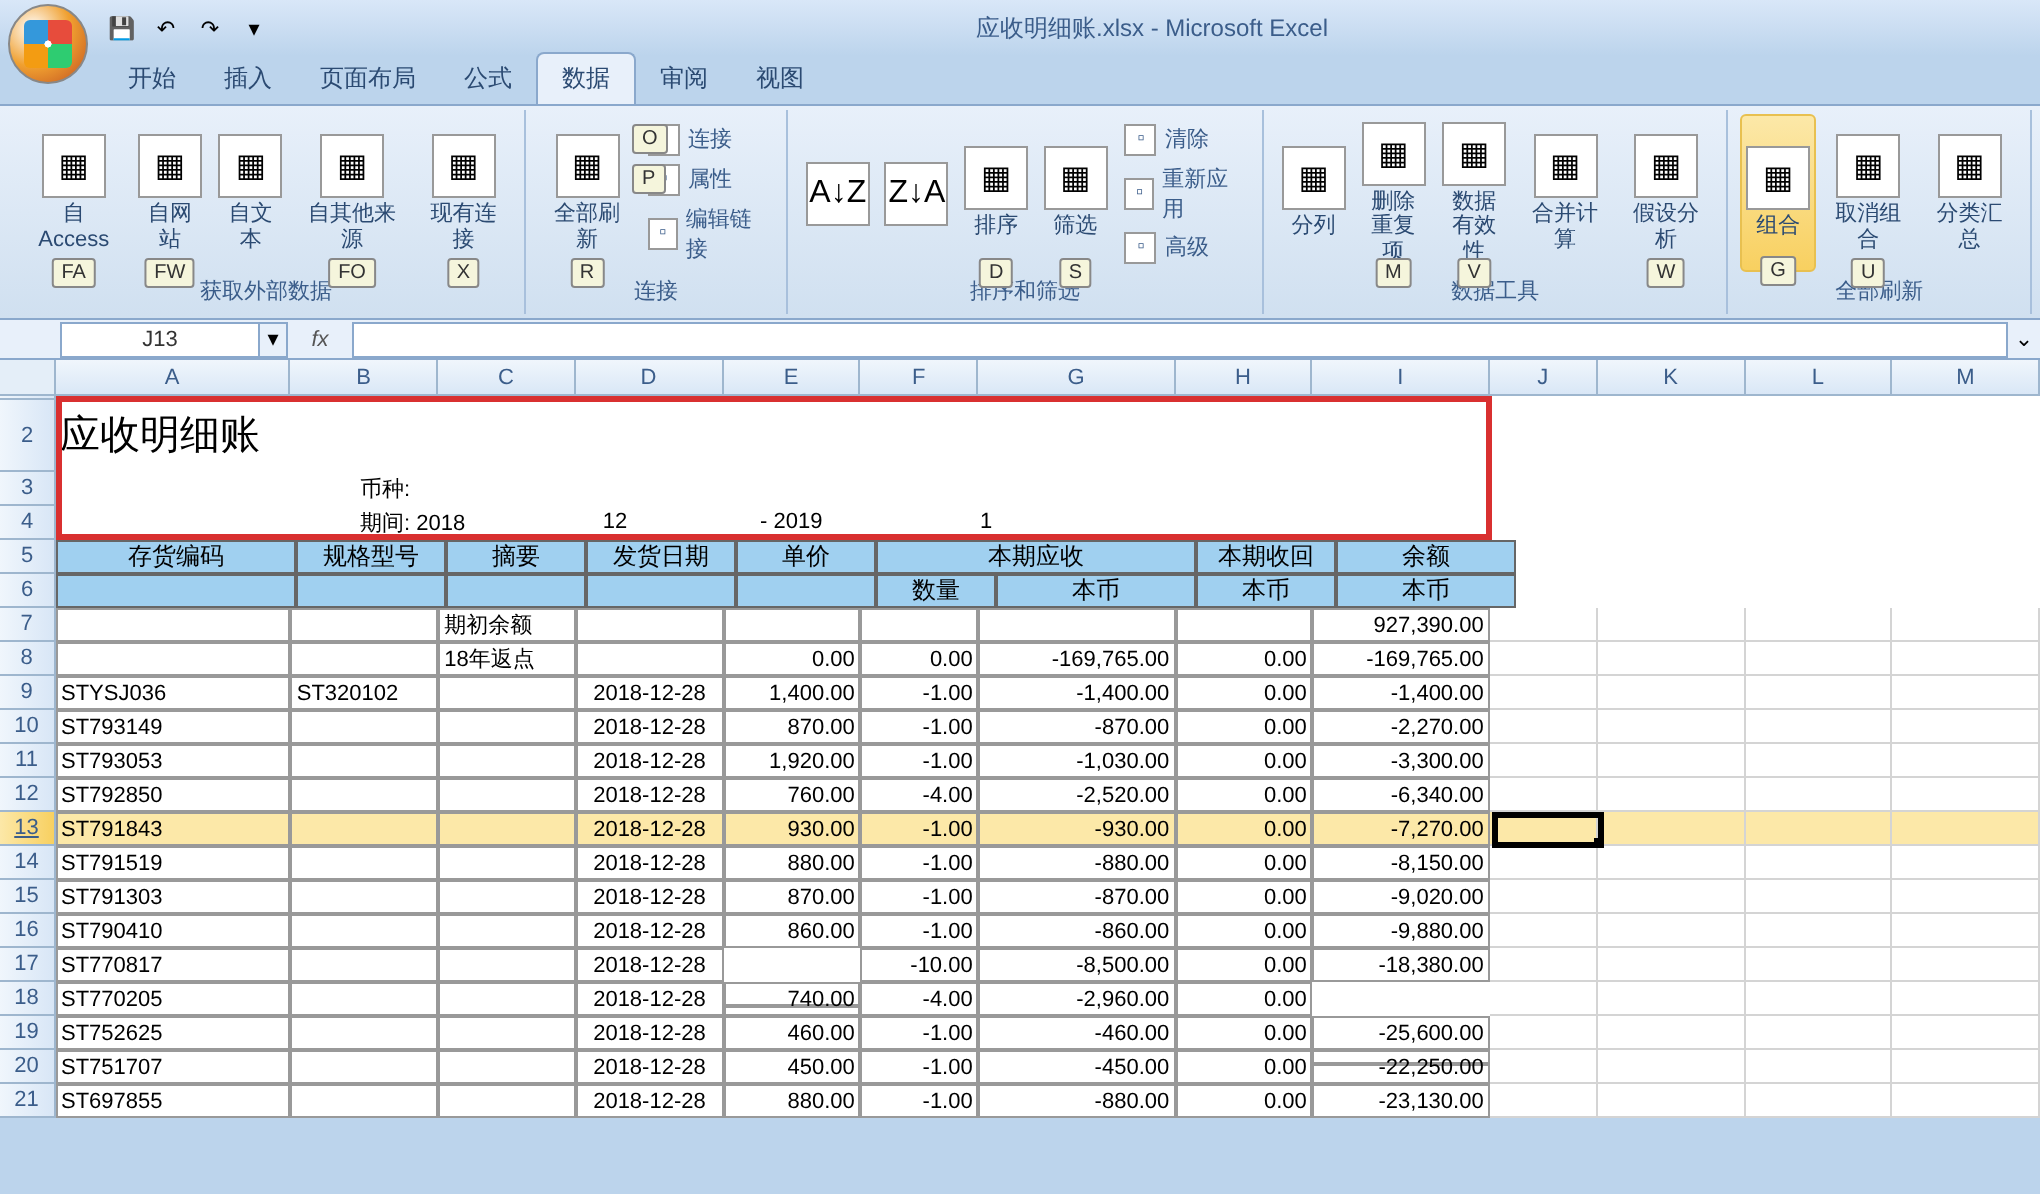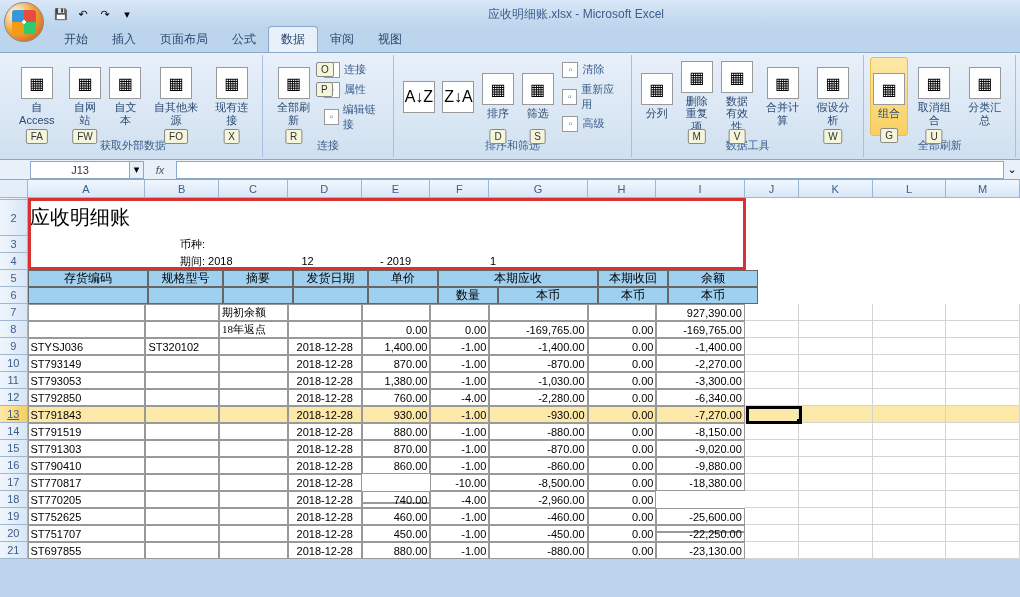--- a/index.html
+++ b/index.html
@@ -315,21 +315,21 @@
         <div class="cell td right" style="width: 90px;">927,390.00</div>
         <div class="cell " style="width: 55px;"></div>
         <div class="cell " style="width: 75px;"></div>
         <div class="cell " style="width: 75px;"></div>
         <div class="cell " style="width: 75px;"></div>
       </div>
       <div class="grid-row">
         <div class="row-header">8</div>
         <div class="cell td" style="width: 120px;"></div>
         <div class="cell td" style="width: 75px;"></div>
-        <div class="cell td" style="width: 70px; font-family: Liberation Serif, serif;">18年返点</div>
+        <div class="cell td" style="width: 70px;">18年返点</div>
         <div class="cell td center" style="width: 75px;"></div>
         <div class="cell td right" style="width: 70px;">0.00</div>
         <div class="cell td right" style="width: 60px;">0.00</div>
         <div class="cell td right" style="width: 100px;">-169,765.00</div>
         <div class="cell td right" style="width: 70px;">0.00</div>
         <div class="cell td right" style="width: 90px;">-169,765.00</div>
         <div class="cell " style="width: 55px;"></div>
         <div class="cell " style="width: 75px;"></div>
         <div class="cell " style="width: 75px;"></div>
         <div class="cell " style="width: 75px;"></div>
@@ -365,39 +365,39 @@
         <div class="cell " style="width: 75px;"></div>
         <div class="cell " style="width: 75px;"></div>
         <div class="cell " style="width: 75px;"></div>
       </div>
       <div class="grid-row">
         <div class="row-header">11</div>
         <div class="cell td" style="width: 120px;">ST793053</div>
         <div class="cell td" style="width: 75px;"></div>
         <div class="cell td" style="width: 70px;"></div>
         <div class="cell td center" style="width: 75px;">2018-12-28</div>
-        <div class="cell td right" style="width: 70px;">1,380.00</div>
+        <div class="cell td right" style="width: 70px;">1,920.00</div>
         <div class="cell td right" style="width: 60px;">-1.00</div>
         <div class="cell td right" style="width: 100px;">-1,030.00</div>
         <div class="cell td right" style="width: 70px;">0.00</div>
         <div class="cell td right" style="width: 90px;">-3,300.00</div>
         <div class="cell " style="width: 55px;"></div>
         <div class="cell " style="width: 75px;"></div>
         <div class="cell " style="width: 75px;"></div>
         <div class="cell " style="width: 75px;"></div>
       </div>
       <div class="grid-row">
         <div class="row-header">12</div>
         <div class="cell td" style="width: 120px;">ST792850</div>
         <div class="cell td" style="width: 75px;"></div>
         <div class="cell td" style="width: 70px;"></div>
         <div class="cell td center" style="width: 75px;">2018-12-28</div>
         <div class="cell td right" style="width: 70px;">760.00</div>
         <div class="cell td right" style="width: 60px;">-4.00</div>
-        <div class="cell td right" style="width: 100px;">-2,280.00</div>
+        <div class="cell td right" style="width: 100px;">-2,520.00</div>
         <div class="cell td right" style="width: 70px;">0.00</div>
         <div class="cell td right" style="width: 90px;">-6,340.00</div>
         <div class="cell " style="width: 55px;"></div>
         <div class="cell " style="width: 75px;"></div>
         <div class="cell " style="width: 75px;"></div>
         <div class="cell " style="width: 75px;"></div>
       </div>
       <div class="grid-row sel-row">
         <div class="row-header sel">13</div>
         <div class="cell td" style="width: 120px;">ST791843</div>

